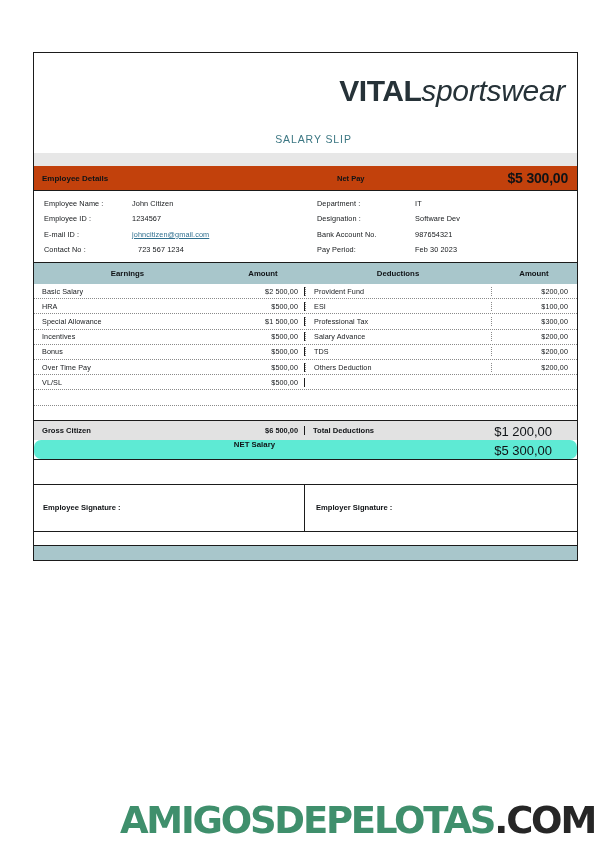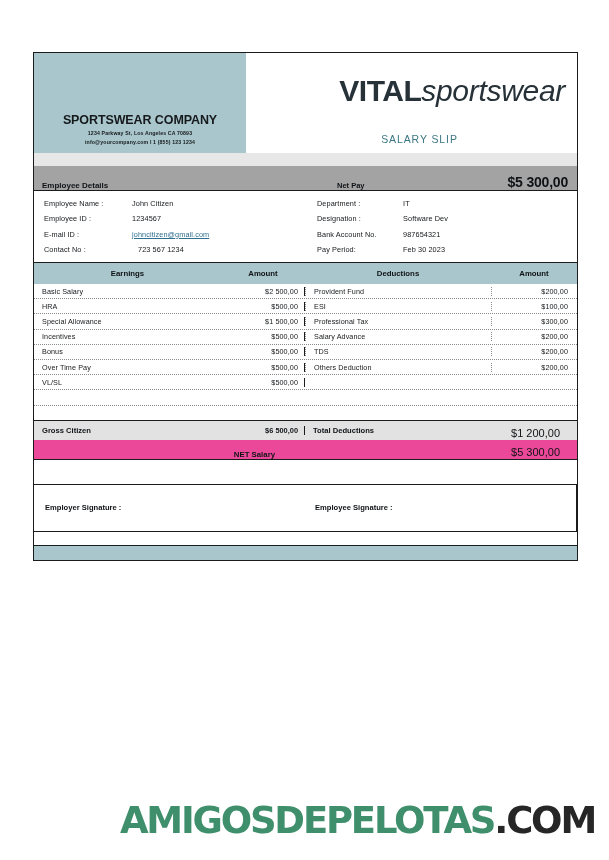--- a/index.html
+++ b/index.html
@@ -108,23 +108,23 @@
 
   
   .grey-band {
     height: 13px;
     background: #e7e7e7;
   }
 
   
   .summary-bar {
     display: flex;
-    align-items: flex-end;
+    align-items: center;
     height: 24px;
-    background: #a3a3a3;
+    background: #c2410c;
     border-bottom: 1.2px solid #1b1b1b;
   }
   .summary-label {
     width: 271px;
     padding-left: 8px;
     box-sizing: border-box;
     font-size: 8px;
     font-weight: bold;
     color: #101316;
   }
@@ -158,21 +158,21 @@
   .info-col.right { flex: 1; padding-left: 12px; }
   .info-row {
     display: flex;
     font-size: 7.3px;
     color: #15181b;
     line-height: 1;
     margin-bottom: 8px;
     letter-spacing: 0.1px;
   }
   .info-key { width: 88px; flex-shrink: 0; }
-  .info-col.right .info-key { width: 86px; }
+  .info-col.right .info-key { width: 98px; }
   .info-val { }
   .info-val.link {
     color: #2f6f8f;
     text-decoration: underline;
   }
   .info-val.indent { padding-left: 6px; }
 
   
   .table-head {
     display: flex;
@@ -224,23 +224,24 @@
   
   .totals-gross {
     display: flex;
     align-items: center;
     height: 19px;
     background: #e2e2e2;
     border-top: 1.3px solid #1b1b1b;
   }
   .totals-net {
     display: flex;
-    align-items: flex-end;
+    align-items: flex-start;
     height: 19px;
-    background: #ec4899;
+    background: #5eead4;
+    border-radius: 7px;
   }
   .tot-label {
     width: 187px;
     padding-left: 8px;
     box-sizing: border-box;
     font-size: 7.6px;
     font-weight: bold;
     color: #101316;
   }
   .tot-amt {
@@ -257,23 +258,23 @@
     width: 186px;
     padding-left: 8px;
     box-sizing: border-box;
     font-size: 7.6px;
     font-weight: bold;
     color: #101316;
   }
   .tot-amt2 {
     flex: 1;
     text-align: right;
-    padding-right: 17px;
-    box-sizing: border-box;
-    font-size: 11px;
+    padding-right: 25px;
+    box-sizing: border-box;
+    font-size: 13px;
     color: #101316;
     align-self: flex-end;
     padding-bottom: 1px;
   }
   .net-center {
     width: 271px;
     text-align: right;
     padding-right: 30px;
     box-sizing: border-box;
     font-size: 7.8px;
@@ -341,27 +342,20 @@
     color: #262626;
     letter-spacing: -2.2px;
   }
 </style>
 </head>
 <body>
 
 <div id="payslip-document">
 
   <div class="doc-header">
-    <div class="header-left">
-      <div class="company-block">
-        <div class="company-name">SPORTSWEAR COMPANY</div>
-        <div class="company-addr">1234 Parkway St, Los Angeles CA 70893</div>
-        <div class="company-contact">info@yourcompany.com l 1 (855) 123 1234</div>
-      </div>
-    </div>
     <div class="header-right">
       <div class="brand-lockup">
         <span class="brand-vital">VITAL</span><span class="brand-sportswear">sportswear</span>
       </div>
       <div class="doc-subtitle">SALARY SLIP</div>
     </div>
   </div>
 
   <div class="grey-band"></div>
 
@@ -483,25 +477,25 @@
 
   <div class="totals-net">
     <div class="net-center">NET Salary</div>
     <div class="net-mid"></div>
     <div class="tot-amt2">$5 300,00</div>
   </div>
 
   <div class="blank-strip"></div>
 
   <div class="sign-area">
+    <div class="sign-cell left">
+      <span>Employee Signature :</span>
+    </div>
     <div class="sign-cell right">
       <span>Employer Signature :</span>
-    </div>
-    <div class="sign-cell left">
-      <span>Employee Signature :</span>
     </div>
   </div>
 
   <div class="post-sign-blank"></div>
   <div class="footer-band"></div>
 
 </div>
 
 <div id="watermark">
   <span class="wm-main">AMIGOSDEPELOTAS</span><span class="wm-tld">.COM</span>

